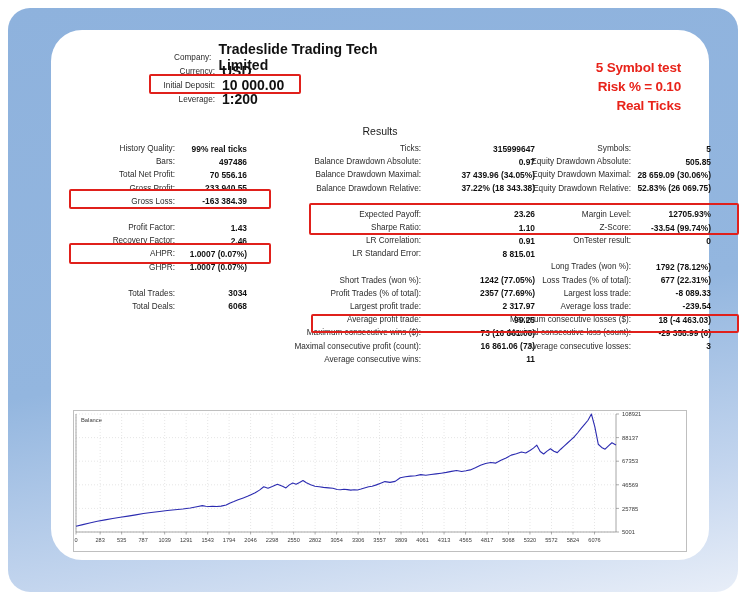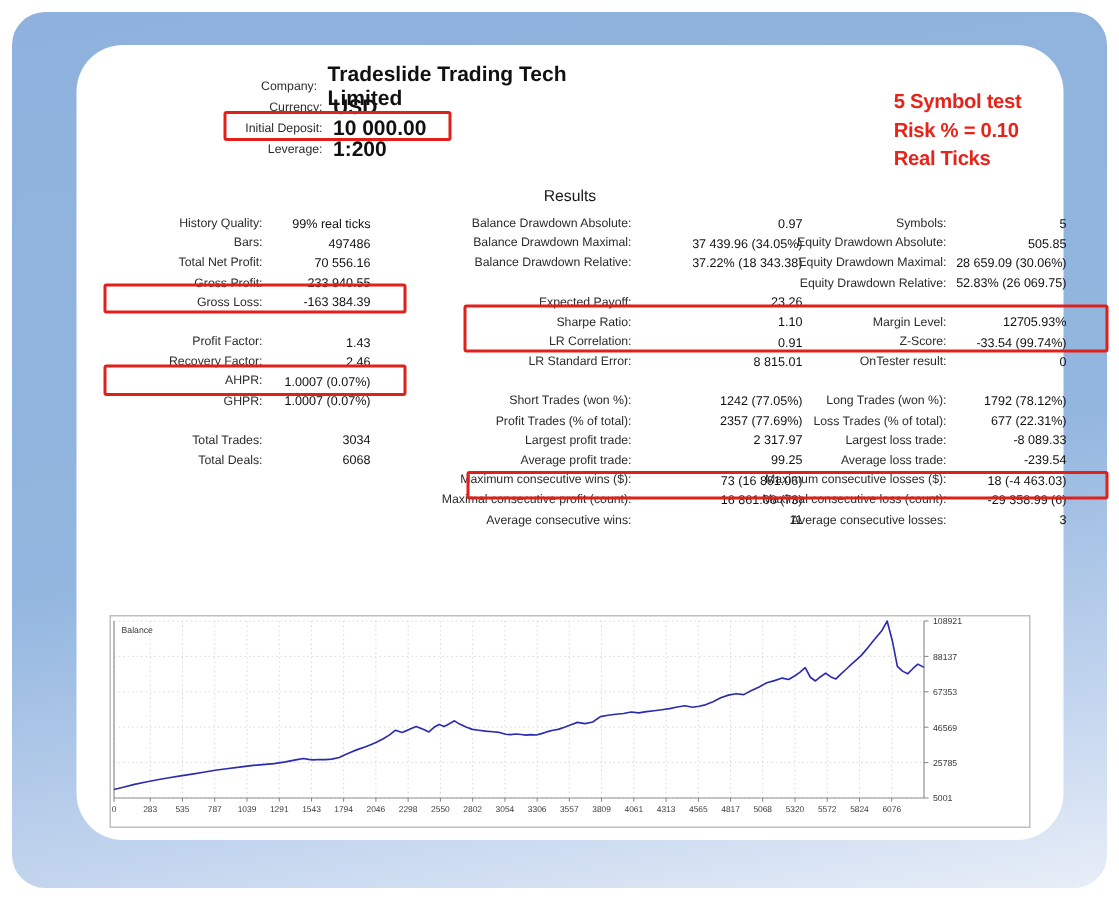--- a/index.html
+++ b/index.html
@@ -21,36 +21,36 @@
   }
 
   
   #hdr{position:absolute;left:72px;top:20px;width:300px;}
   #hdr .hrow{display:flex;height:14px;align-items:center;}
   #hdr .hl{width:92px;text-align:right;font-size:8.2px;color:#2b2b2b;}
   #hdr .hv{margin-left:7px;font-size:14px;font-weight:bold;color:#111;}
 
   
   #note{
-    position:absolute;right:28px;top:28px;text-align:left;
+    position:absolute;right:28px;top:28px;text-align:right;
     color:#e8231a;font-weight:bold;font-size:13.5px;line-height:19px;
     letter-spacing:-0.2px;
   }
 
   
   #results{
     position:absolute;left:0;top:95px;width:658px;text-align:center;
     font-size:10.5px;font-weight:normal;color:#1a1a1a;
   }
 
   
   .col{position:absolute;}
   .srow{display:flex;height:13.2px;align-items:center;justify-content:flex-end;}
   .srow .sl{text-align:right;font-size:8.2px;color:#2b2b2b;white-space:nowrap;}
-  .srow .sv{text-align:right;font-size:8.4px;font-weight:normal;color:#111;white-space:nowrap;}
+  .srow .sv{text-align:right;font-size:8.4px;font-weight:bold;color:#111;white-space:nowrap;}
   .spacer{height:13px;}
 
   
   #colA{left:22px;top:112px;}
   #colA .sl{width:102px;}
   #colA .sv{width:66px;padding-left:6px;}
 
   #colB{left:212px;top:112px;}
   #colB .sl{width:158px;}
   #colB .sv{width:108px;padding-left:6px;}
@@ -150,20 +150,24 @@
         <div class="srow">
           <div class="sl">Total Trades:</div>
           <div class="sv">3034</div>
         </div>
         <div class="srow">
           <div class="sl">Total Deals:</div>
           <div class="sv">6068</div>
         </div>
       </div>
     <div class="col" id="colB">
+        <div class="srow">
+          <div class="sl">Ticks:</div>
+          <div class="sv">315999647</div>
+        </div>
         <div class="srow">
           <div class="sl">Balance Drawdown Absolute:</div>
           <div class="sv">0.97</div>
         </div>
         <div class="srow">
           <div class="sl">Balance Drawdown Maximal:</div>
           <div class="sv">37 439.96 (34.05%)</div>
         </div>
         <div class="srow">
           <div class="sl">Balance Drawdown Relative:</div>

